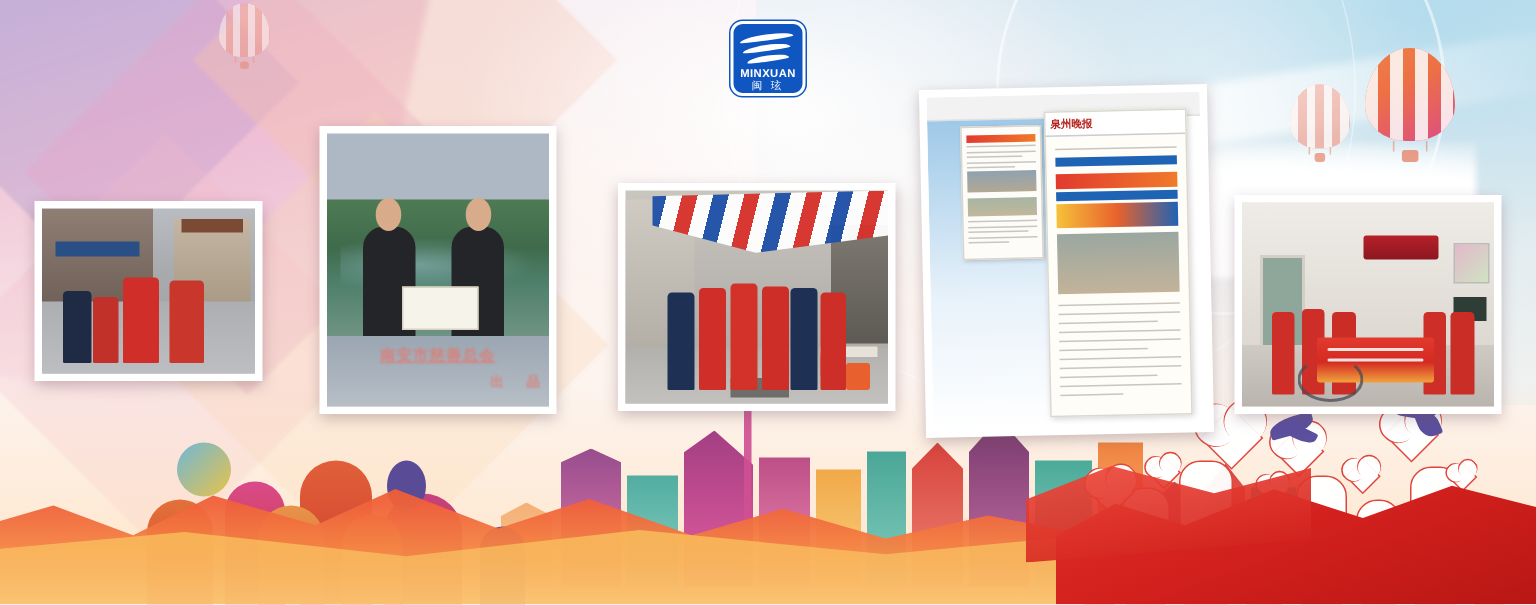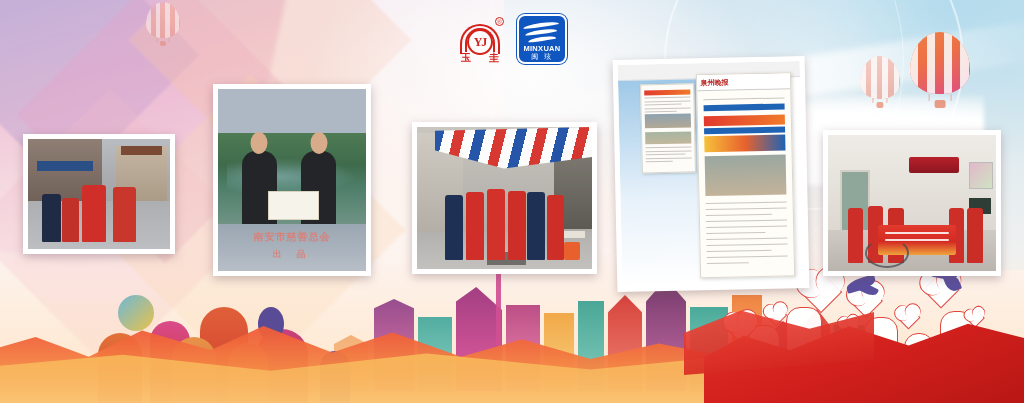--- a/index.html
+++ b/index.html
@@ -310,22 +310,22 @@
   #photo-2 .podium {
     position:absolute; left:0; bottom:0; width:100%; height:26%;
     background:linear-gradient(to bottom,#9aa6b2,#b7bec6);
   }
   #photo-2 .podium .t1, #photo-2 .podium .t2 {
     position:absolute; left:0; width:100%; text-align:center;
     color:rgba(226,120,110,.8); font-weight:bold;
     font-family:"DejaVu Sans", sans-serif;
     filter:blur(.6px);
   }
-  #photo-2 .podium .t1 { top:14%; font-size:10px; letter-spacing:1px; }
-  #photo-2 .podium .t2 { top:52%; font-size:9px; letter-spacing:6px; }
+  #photo-2 .podium .t1 { top:14%; font-size:10px; letter-spacing:1px;text-decoration:underline; }
+  #photo-2 .podium .t2 { top:52%; font-size:9px; letter-spacing:6px;text-align:right; }
   #photo-2 .man { position:absolute; bottom:26%; width:24%; height:40%; background:#232528; border-radius:14px 14px 0 0; }
   #photo-2 .man.l { left:16%; }
   #photo-2 .man.r { left:56%; }
   #photo-2 .man .head { position:absolute; left:50%; transform:translateX(-50%); top:-26%; width:48%; height:30%; background:#d8ab8a; border-radius:50%; }
   #photo-2 .cert { position:absolute; left:34%; bottom:28%; width:34%; height:16%; background:#f6f3ea; border:1px solid #d8d2bf; }
 
   
   #card-3 { left:412px; top:122px; width:185px; height:152px; }
   #photo-3 { background:linear-gradient(to bottom,#c9c6c0 0%, #b5b2ad 55%, #a9a7a3 100%); }
   #photo-3 .canopy {
@@ -491,30 +491,20 @@
   <div class="bird" style="left:932px; top:268px;">
     <span style="width:26px; height:11px; transform:rotate(10deg);"></span>
     <span style="width:17px; height:14px; left:12px; top:8px; transform:rotate(68deg);"></span>
   </div>
 
   <div class="art" id="ribbon"></div>
   <div class="art" id="ribbon-fold"></div>
 
   <div id="header">
 
-    <div id="logo-yj">
-      <div class="regmark">®</div>
-      <div class="arc-o"></div>
-      <div class="arc-i"></div>
-      <div class="circ">YJ</div>
-      <div class="chars">
-        <span>玉</span>
-        <span>圭</span>
-      </div>
-    </div>
 
     <div id="logo-mx">
       <div class="waves">
           <i></i>
           <i></i>
           <i></i>
         </div>
       <div class="en">MINXUAN</div>
       <div class="cn">闽 玹</div>
     </div>

